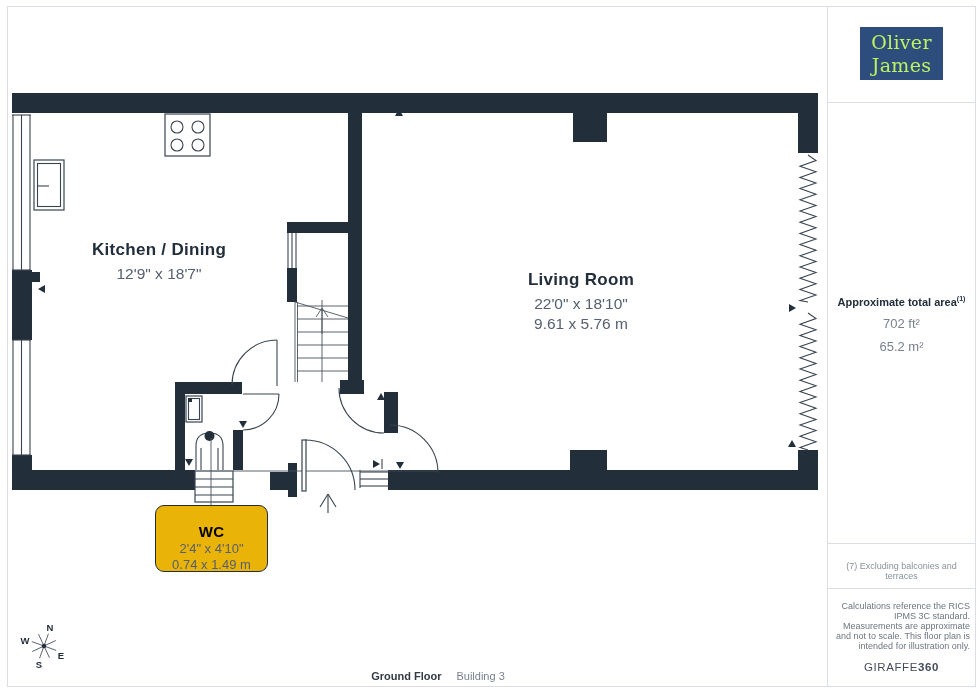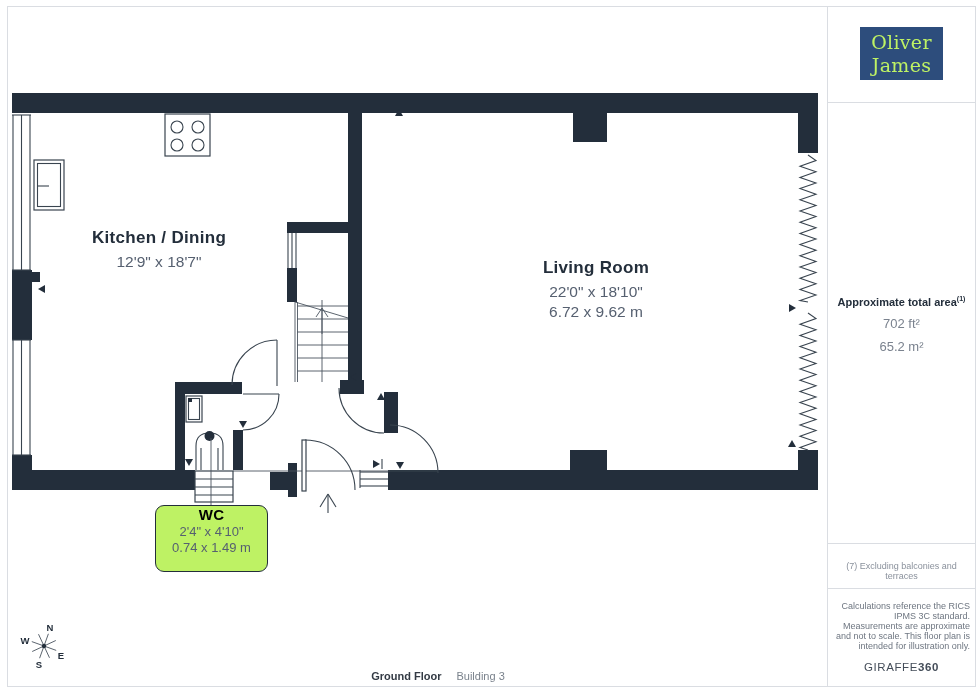--- a/index.html
+++ b/index.html
@@ -10,27 +10,27 @@
            border:1px solid #dadde2; pointer-events:none; }
   .plan-svg { position:absolute; left:0; top:0; }
 
   .wall { fill:#232e3b; }
   .thin { stroke:#39444f; stroke-width:1.1; fill:none; }
   .hair { stroke:#4a545f; stroke-width:0.9; fill:none; }
   .fix  { stroke:#39444f; stroke-width:1.2; fill:#ffffff; }
   .mark { fill:#232e3b; }
 
   .room-label { position:absolute; text-align:center; color:#232e3b; }
-  .room-title { font-size:17px; font-weight:bold; letter-spacing:.3px; }
+  .room-title { font-size:17px; font-weight:bold; letter-spacing:.3px;margin-top:12px; }
   .room-dim   { font-size:15.5px; color:#566070; line-height:20px; margin-top:4px; }
   .room-dim div { line-height:20px; }
 
   .wc-box { position:absolute; left:155px; top:505px; width:113px; height:67px;
-            border:1.5px solid #232e3b; border-radius:9px; background:#bef264;
-            text-align:center; }
+            border:1.5px solid #232e3b; border-radius:9px; background:#eab308;
+            text-align:center; padding-top:5px; }
   .wc-box .room-title { font-size:15px; }
   .wc-box .room-dim { font-size:13px; margin-top:1px; }
   .wc-box .room-dim div { line-height:16px; }
 
   .footer { position:absolute; left:338px; top:670px; width:200px; text-align:center;
             font-size:11px; color:#7a828c; }
   .footer b { color:#333a44; font-weight:bold; margin-right:15px; }
 
   .sidebar-line { position:absolute; background:#dadde2; }
   .logo { position:absolute; left:860px; top:27px; width:83px; height:53px;
@@ -209,25 +209,25 @@
     </g>
   </svg>
 
   <div class="room-label" style="left:49px; top:228px; width:220px;">
     <div class="room-title">Kitchen / Dining</div>
     <div class="room-dim">
       <div>12'9" x 18'7"</div>
     </div>
   </div>
 
-  <div class="room-label" style="left:486px; top:258px; width:220px;">
+  <div class="room-label" style="left:471px; top:258px; width:220px;">
     <div class="room-title">Living Room</div>
     <div class="room-dim">
       <div>22'0" x 18'10"</div>
-      <div>6.72 x 9.62 m</div>
+      <div>9.61 x 5.76 m</div>
     </div>
   </div>
 
   <div class="wc-box">
     <div class="room-title">WC</div>
     <div class="room-dim">
       <div>2'4" x 4'10"</div>
       <div>0.74 x 1.49 m</div>
     </div>
   </div>

